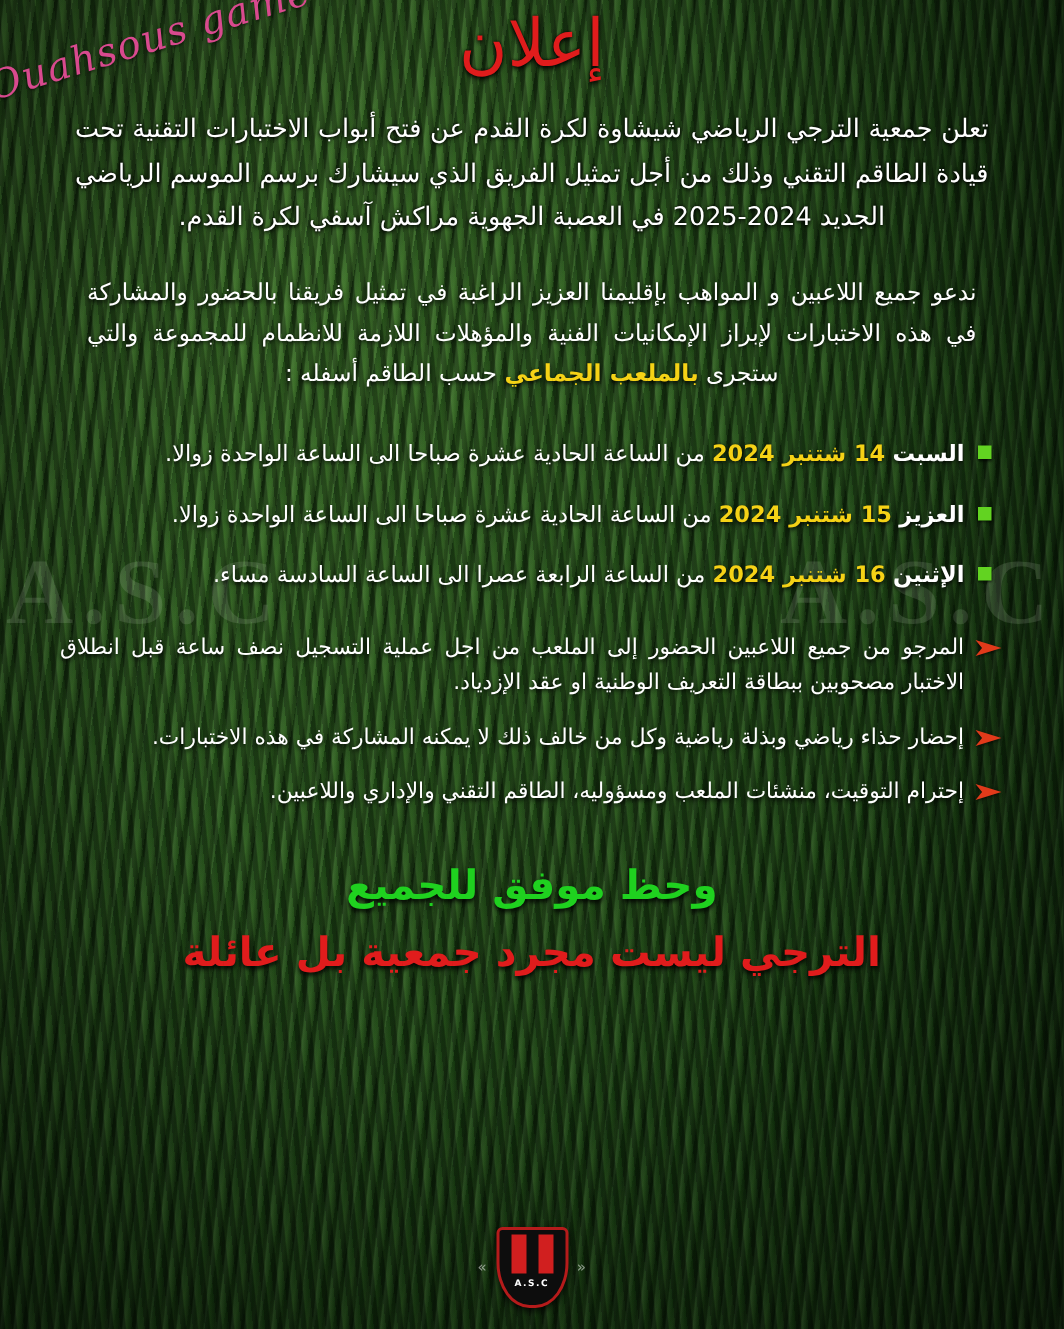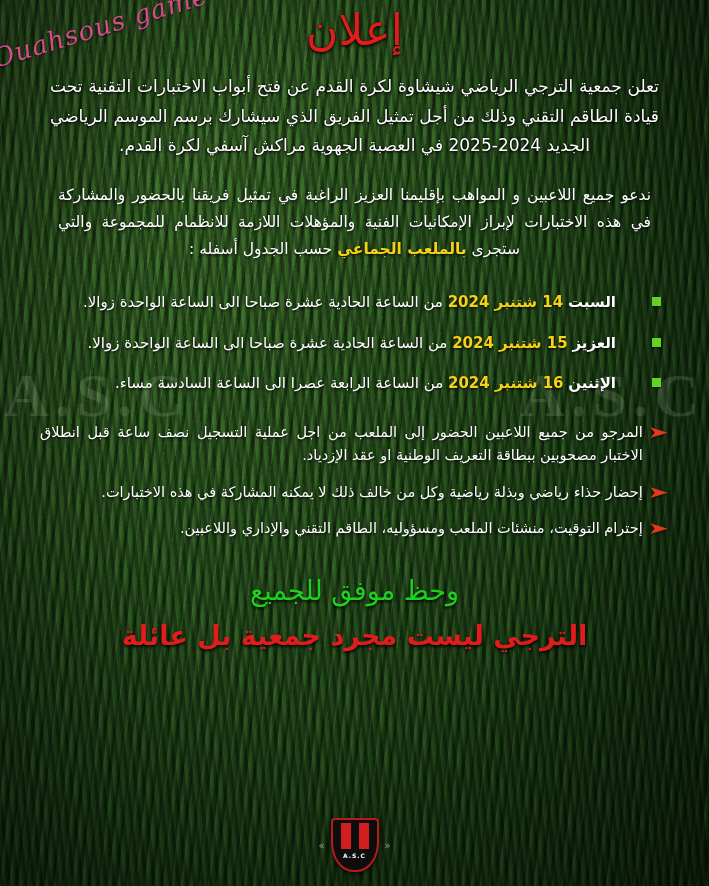--- a/index.html
+++ b/index.html
@@ -122,21 +122,20 @@
   }
   .schedule li {
     display: flex;
     align-items: flex-start;
     justify-content: flex-start;
     margin-bottom: 18px;
     color: #ffffff;
     font-size: 15px;
     line-height: 1.5;
     text-shadow: 0 1px 3px rgba(0,0,0,0.95);
-    gap: 27px;
   }
   .bullet-sq {
     flex: 0 0 auto;
     width: 9px;
     height: 9px;
     background: #62d321;
     margin: 6px 6px 0 9px;
     box-shadow: 0 1px 2px rgba(0,0,0,0.8);
   }
   .sched-text { flex: 1 1 auto; }
@@ -167,21 +166,21 @@
     line-height: 1;
     transform: scaleX(1.5);
     text-shadow: 0 1px 2px rgba(0,0,0,0.8);
   }
   .note-text { flex: 1 1 auto; }
 
   
   .good-luck {
     text-align: center;
     color: #1fd11f;
-    font-weight: normal;
+    font-weight: bold;
     font-size: 27px;
     margin-top: 34px;
     text-shadow: 0 2px 3px rgba(0,0,0,0.85);
   }
   .slogan {
     text-align: center;
     color: #e01c1c;
     font-weight: bold;
     font-size: 27px;
     margin-top: 14px;
@@ -251,21 +250,21 @@
     <span>Ouahsous game</span>
   </div>
 
   <div class="content">
 
     <div class="title">إعلان</div>
 
     <p class="intro">تعلن جمعية الترجي الرياضي شيشاوة لكرة القدم عن فتح أبواب الاختبارات التقنية تحت قيادة الطاقم التقني وذلك من أجل تمثيل الفريق الذي سيشارك برسم الموسم الرياضي الجديد 2024-2025 في العصبة الجهوية مراكش آسفي لكرة القدم.</p>
 
     <p class="para2">
-      <span>ندعو جميع اللاعبين و المواهب بإقليمنا العزيز الراغبة في تمثيل فريقنا بالحضور والمشاركة في هذه الاختبارات لإبراز الإمكانيات الفنية والمؤهلات اللازمة للانظمام للمجموعة والتي ستجرى </span><span class="hl-yellow">بالملعب الجماعي</span><span> حسب الجدول أسفله :</span>
+      <span>ندعو جميع اللاعبين و المواهب بإقليمنا العزيز الراغبة في تمثيل فريقنا بالحضور والمشاركة في هذه الاختبارات لإبراز الإمكانيات الفنية والمؤهلات اللازمة للانظمام للمجموعة والتي ستجرى </span><span class="hl-yellow">بالملعب الجماعي</span><span> حسب الطاقم أسفله :</span>
     </p>
 
     <ul class="schedule">
       <li>
         <span class="bullet-sq"></span>
         <span class="sched-text">
           <span class="day">السبت</span>
           <span class="date-yellow">14 شتنبر 2024</span>
           <span>من الساعة الحادية عشرة صباحا الى الساعة الواحدة زوالا.</span>
         </span>

